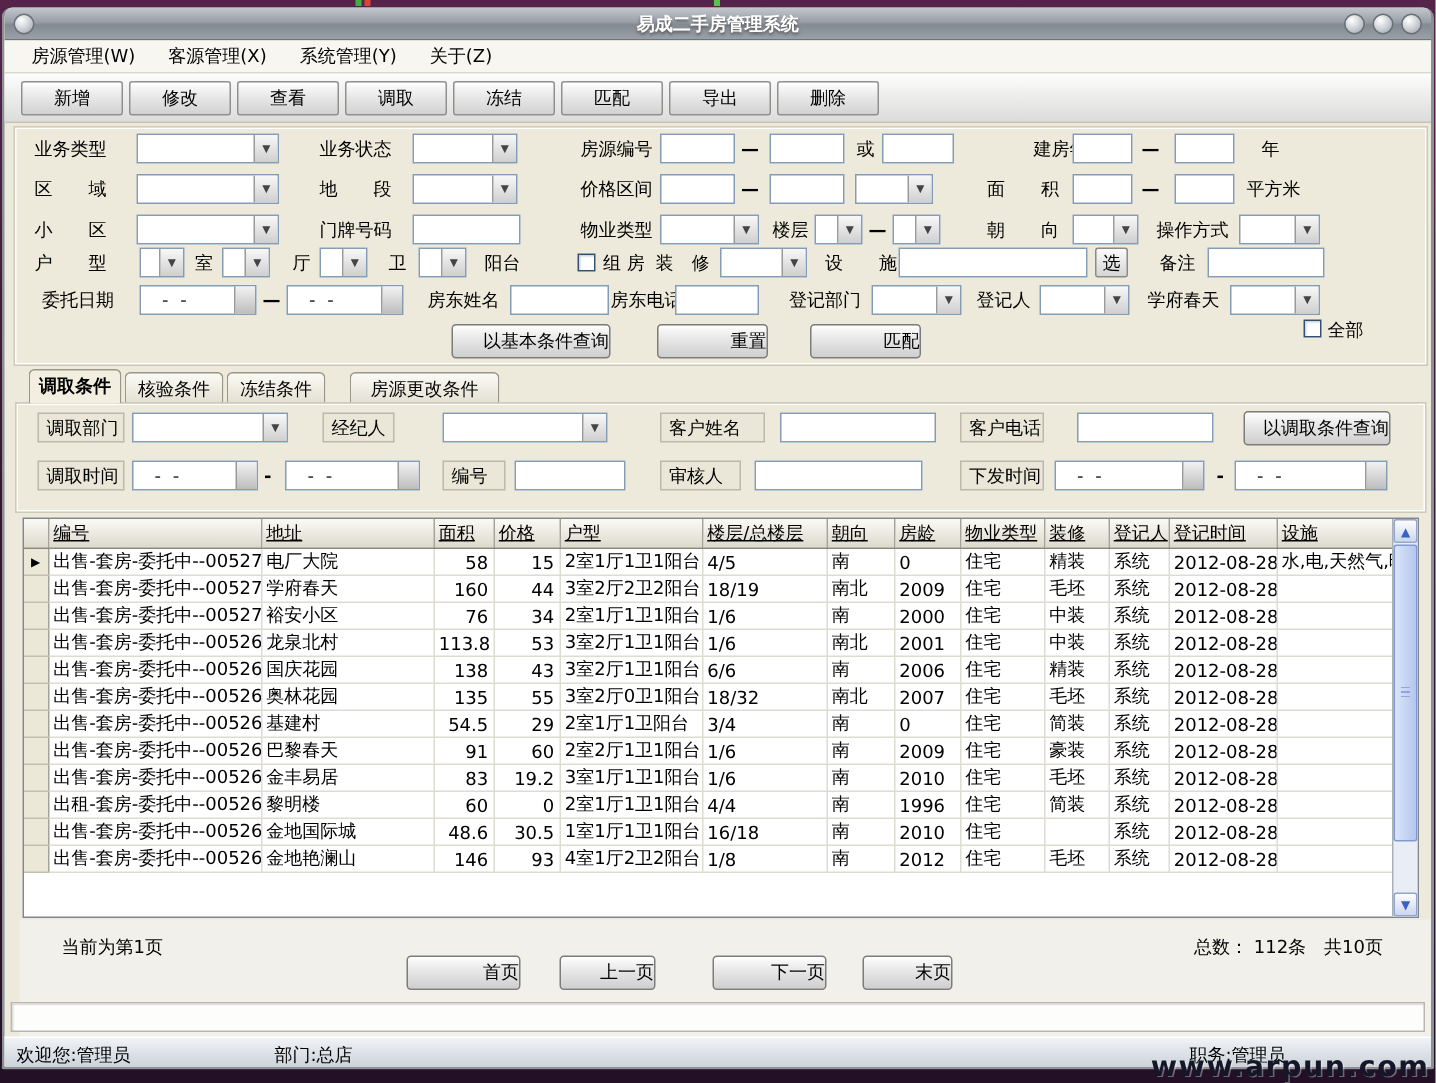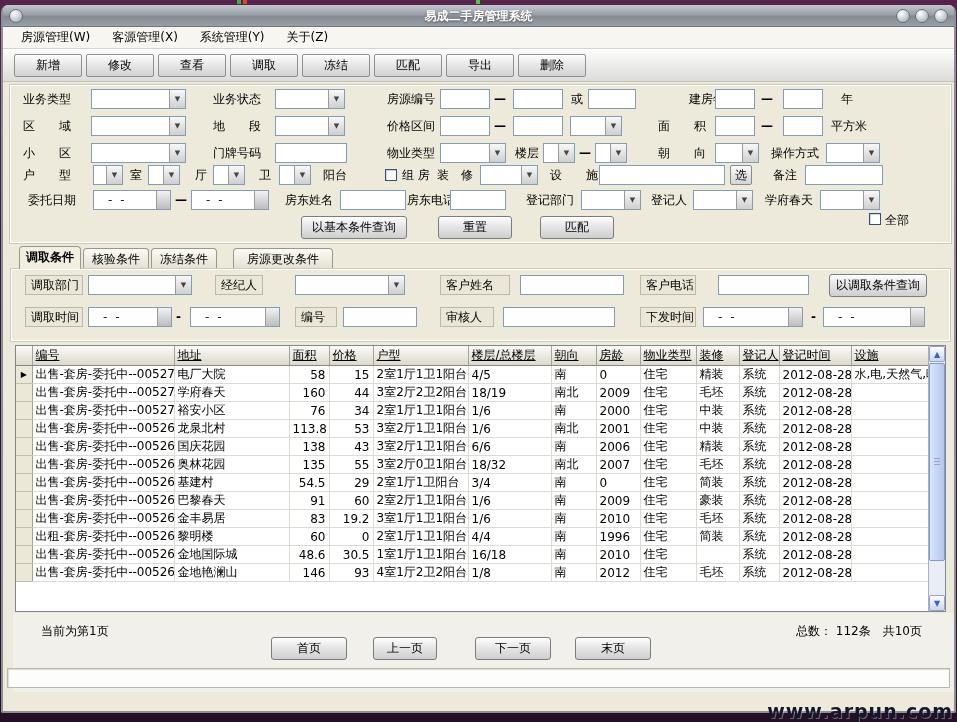--- a/index.html
+++ b/index.html
@@ -39,21 +39,21 @@
     background:linear-gradient(180deg,#f8f8f8,#cfcfcf); border-left:1px solid #9a9a9a;
     font-size:7px; color:#444; display:flex; align-items:center; justify-content:center; }
   .txt { position:absolute; height:20px; background:#fff; border:1px solid #849cb4;
     font:inherit; padding:0 2px; }
   .dtc { position:absolute; height:20px; background:#fff; border:1px solid #849cb4; display:flex; }
   .dtc .dval { flex:1; line-height:18px; padding-left:14px; color:#222; letter-spacing:2px; }
   .dtc .db { width:14px; background:linear-gradient(180deg,#f2f2f2,#bdbdbd); border-left:1px solid #9a9a9a; }
   .dash { position:absolute; font-weight:bold; height:18px; line-height:18px; }
   .chk { position:absolute; width:12px; height:12px; background:#fff; border:1px solid #33506e;
     box-shadow:inset 1px 1px 1px #c8d4e0; }
-  .pbtn { position:absolute; height:23px; text-align:center; line-height:21px;
+  .pbtn { position:absolute; height:23px; text-align:right; line-height:21px;
     background:linear-gradient(180deg,#fefefe,#e6e6e6 45%,#cfcfcf);
     border:1px solid #7c7c7c; border-radius:3px; box-shadow:inset 0 1px 0 #fff; cursor:default; }
   .smbtn { position:absolute; width:22px; height:20px; text-align:center; line-height:18px;
     background:linear-gradient(180deg,#fbfbfb,#d5d5d5); border:1px solid #8a8a8a; border-radius:2px; }
   .lblbox { position:absolute; height:20px; line-height:18px; padding-left:5px;
     background:#eae7d8; border:1px solid #bcb9aa; white-space:nowrap; }
   .groove { position:absolute; border:1px solid #fff; outline:1px solid #cdcaba; }
   
   .tab { position:absolute; height:21px; text-align:center; line-height:20px;
     background:linear-gradient(180deg,#fbfaf4,#e3e0d2); border:1px solid #9a978a;
@@ -548,21 +548,26 @@
         <div class="sbtn" style="bottom:0">▼</div>
       </div>
     </div>
 
     <div class="lowerpanel">
       <span class="stext" style="left:28px;top:10px">当前为第1页</span>
       <span class="stext" style="right:32px;top:10px">总数： 112条　共10页</span>
       <div class="pbtn" style="left:258px;top:24px;width:76px">首页</div>
       <div class="pbtn" style="left:360px;top:24px;width:64px">上一页</div>
       <div class="pbtn" style="left:462px;top:24px;width:76px">下一页</div>
-      <div class="pbtn" style="left:562px;top:24px;width:76px">末页</div>
+      <div class="pbtn" style="left:562px;top:24px;width:60px">末页</div>
     </div>
 
     <div class="insetstrip"></div>
 
+    <div class="statusbar">
+      <span style="left:8px">欢迎您:管理员</span>
+      <span style="left:180px">部门:总店</span>
+      <span style="left:790px">职务:管理员</span>
+    </div>
   </div>
 
   <div class="watermark">www.arpun.com</div>
 </div>
 
 </body></html>

